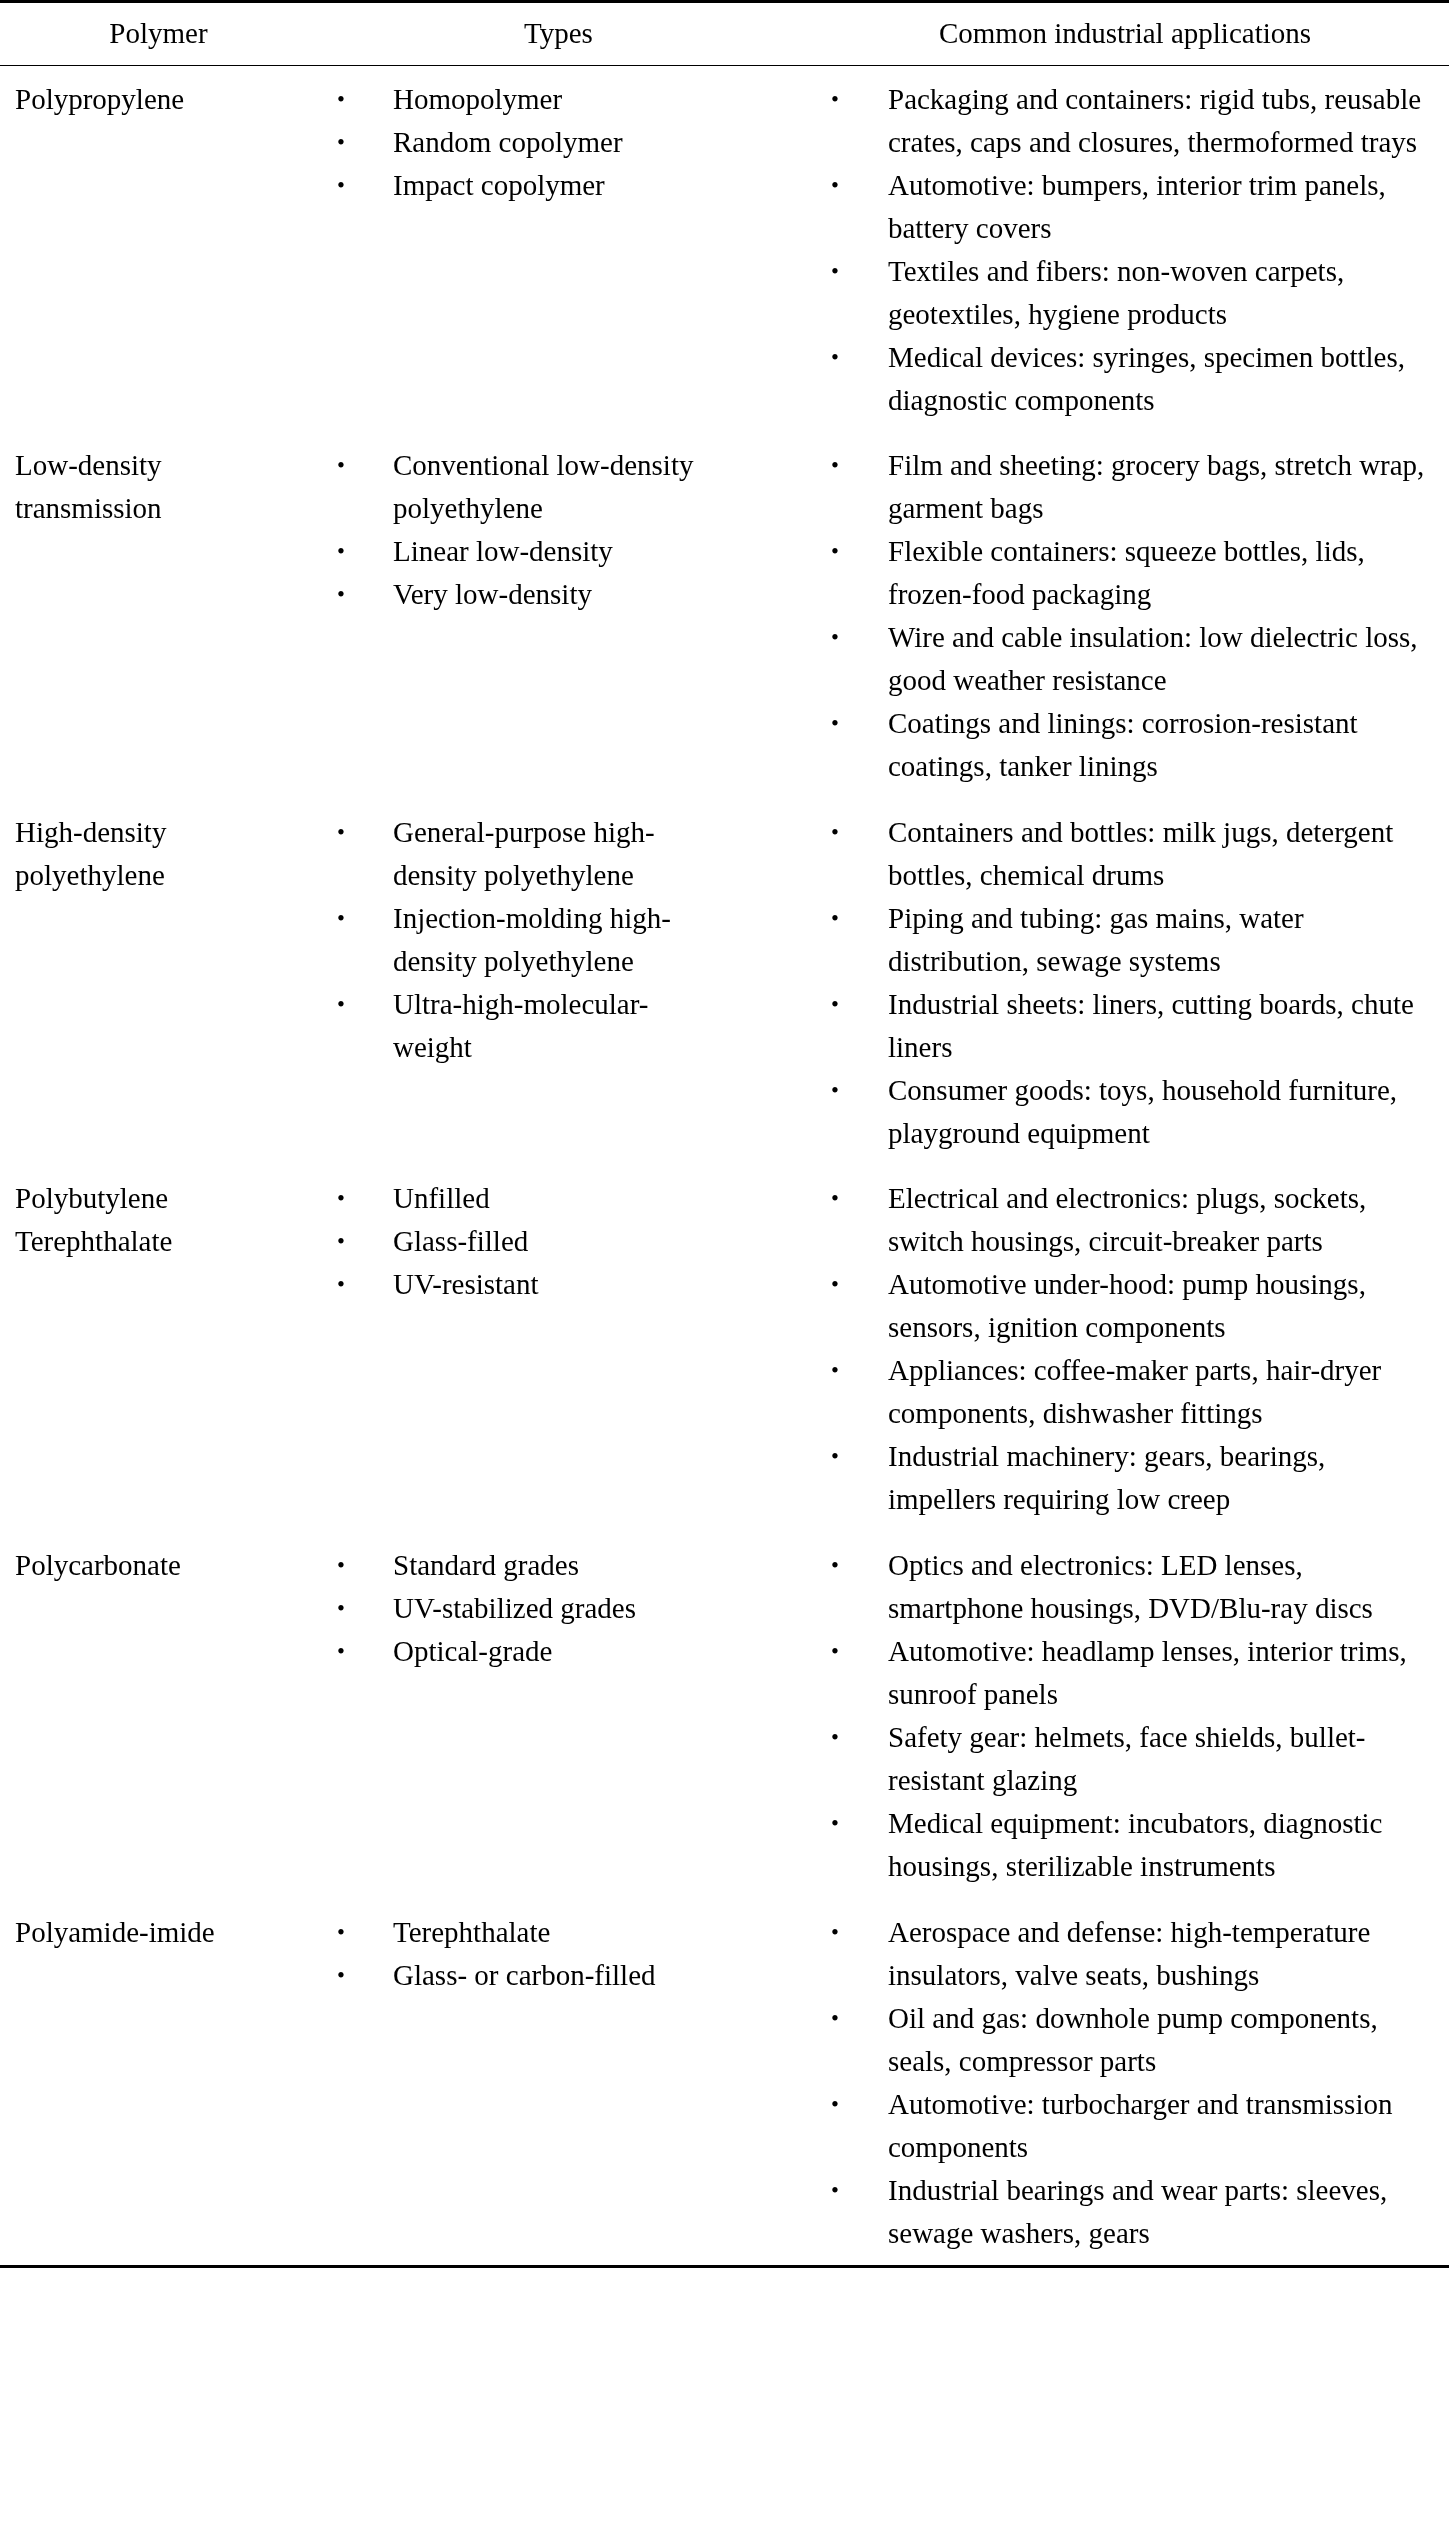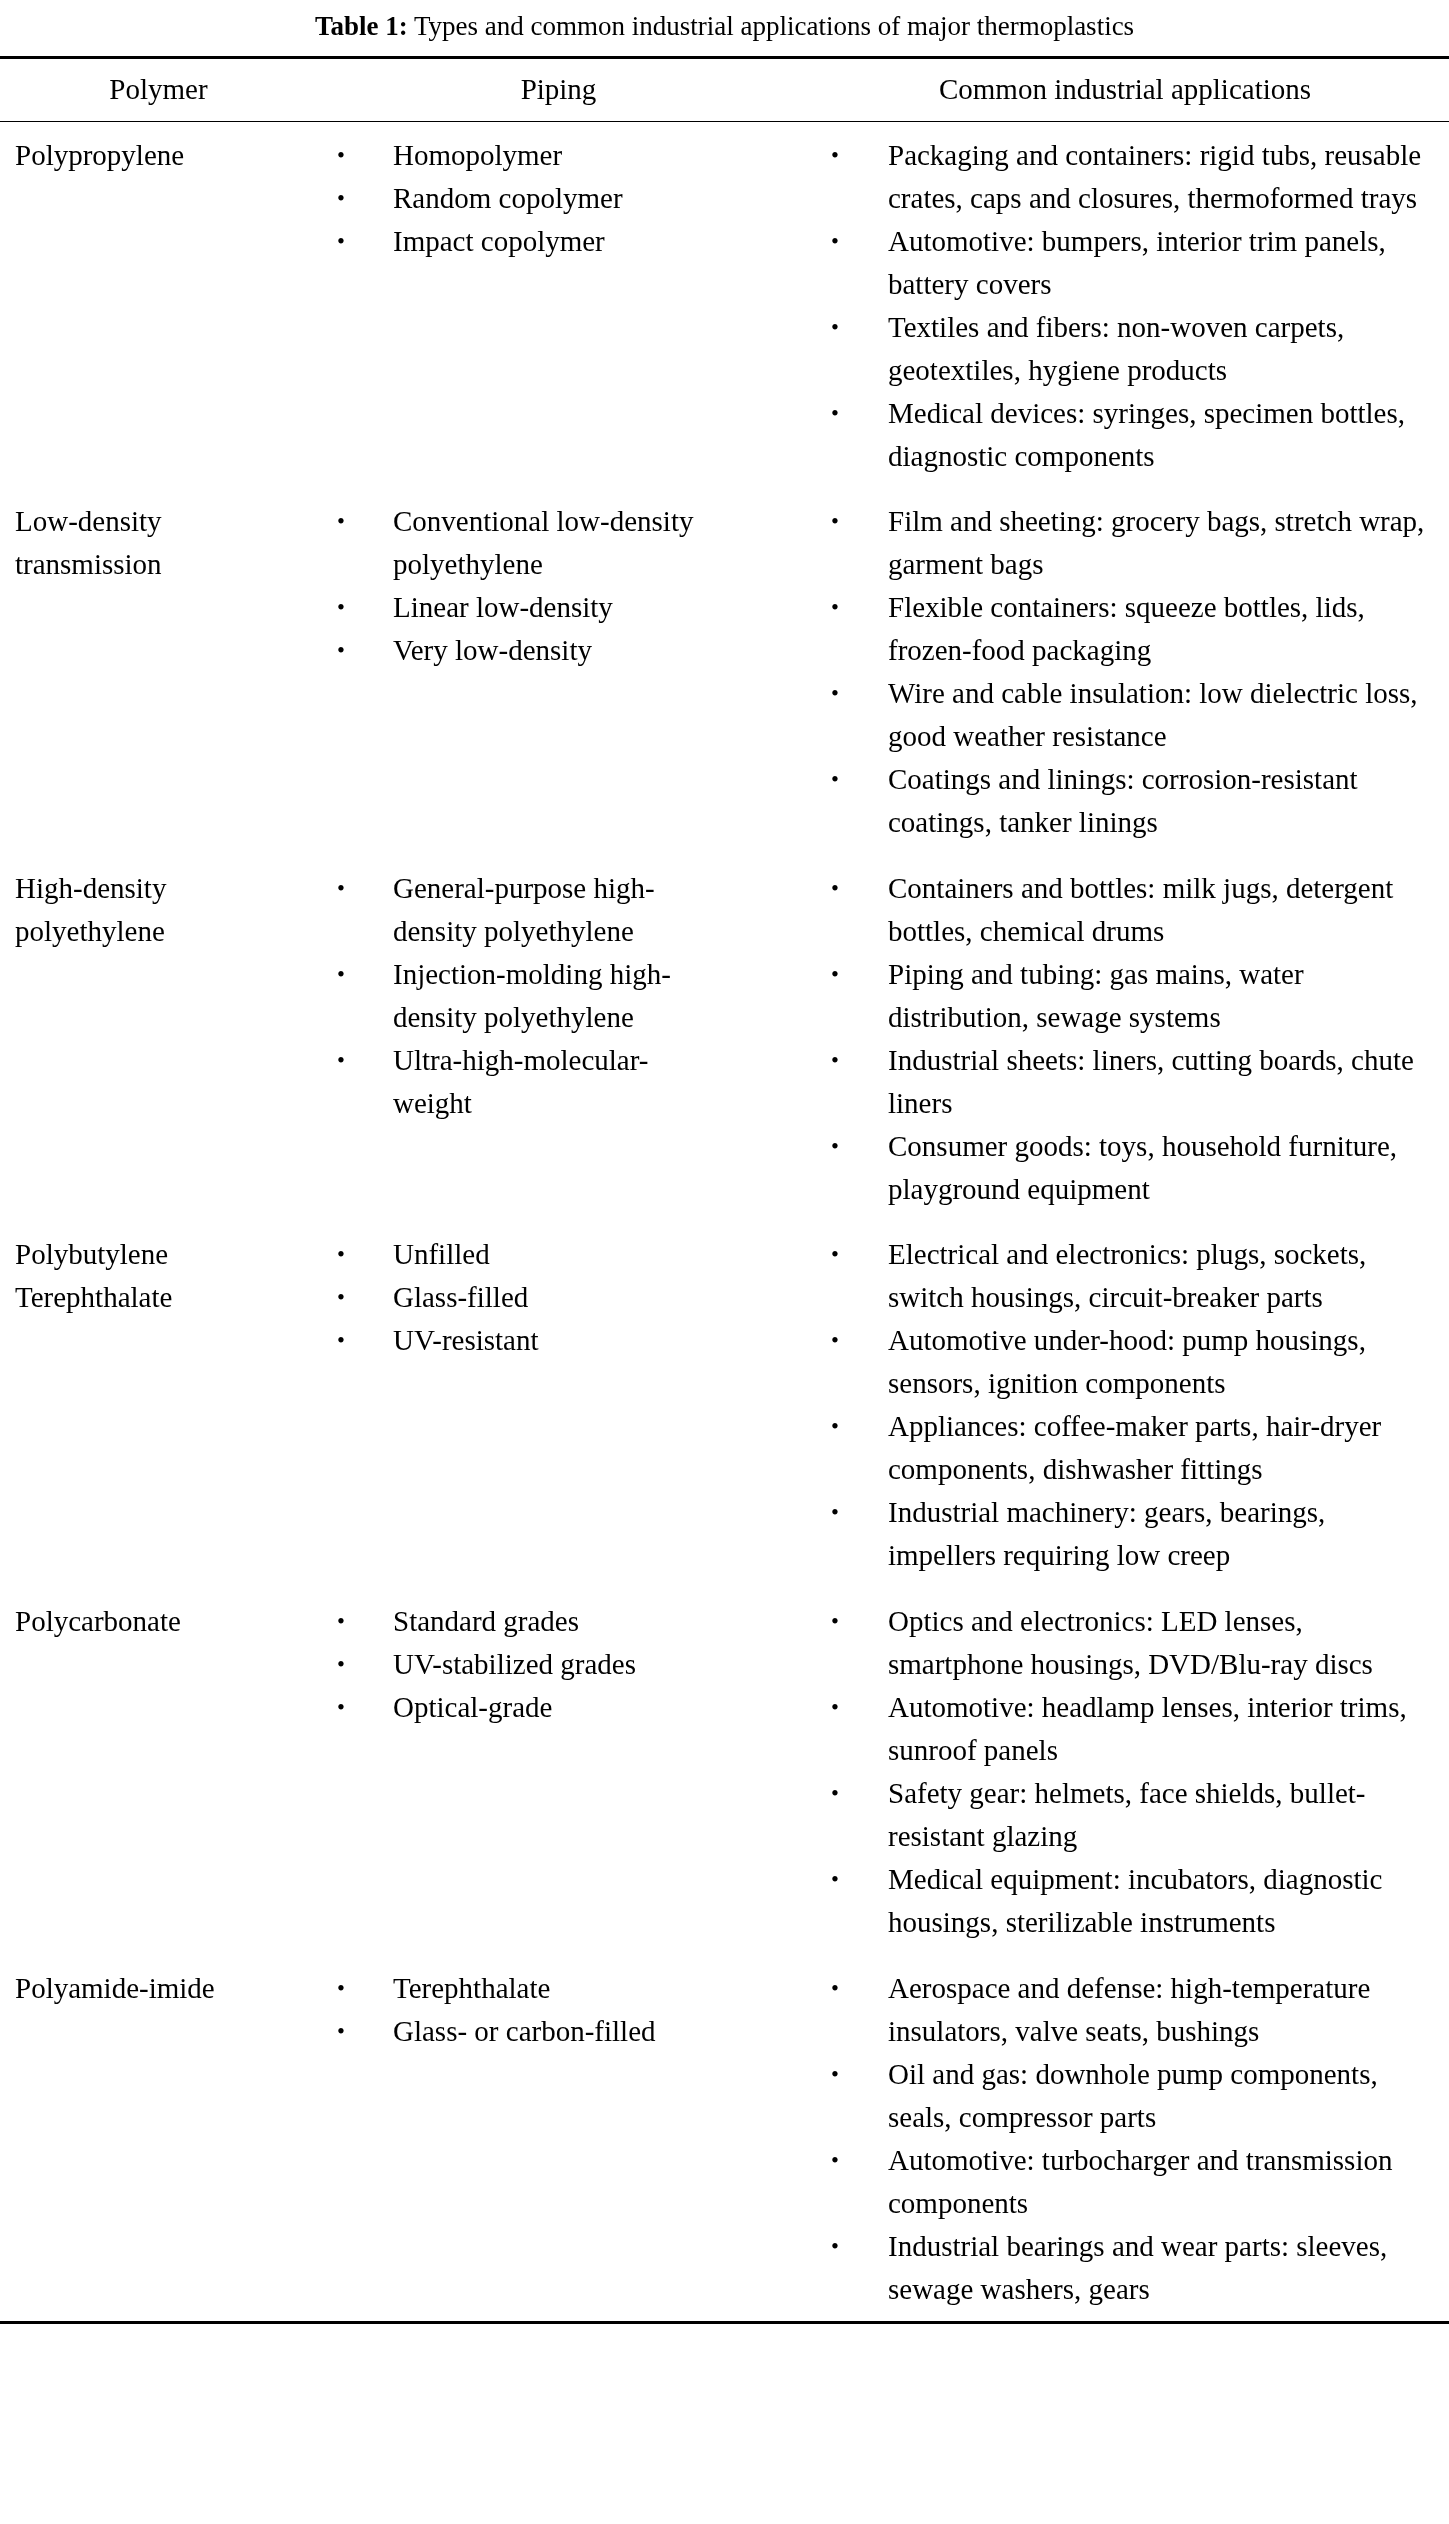--- a/index.html
+++ b/index.html
@@ -82,32 +82,31 @@
     color: #000000;
   }
   td.types .bullet { left: 19px; }
   td.apps  .bullet { left: 30px; }
 </style>
 </head>
 <body>
 
 <div class="page">
 
-  <div class="caption"><b>Table 1:</b><span> Types and common industrial applications of major thermoplastics</span></div>
 
   <table class="tbl">
     <colgroup>
       <col class="c1">
         <col class="c2">
         <col class="c3">
     </colgroup>
     <thead>
       <tr>
         <th>Polymer</th>
-        <th>Piping</th>
+        <th>Types</th>
         <th>Common industrial applications</th>
       </tr>
     </thead>
     <tbody>
         <tr>
           <td class="polymer">Polypropylene</td>
           <td class="types">
             <ul class="blist">
               <li><span class="bullet">•</span><span>Homopolymer</span></li>
               <li><span class="bullet">•</span><span>Random copolymer</span></li>

